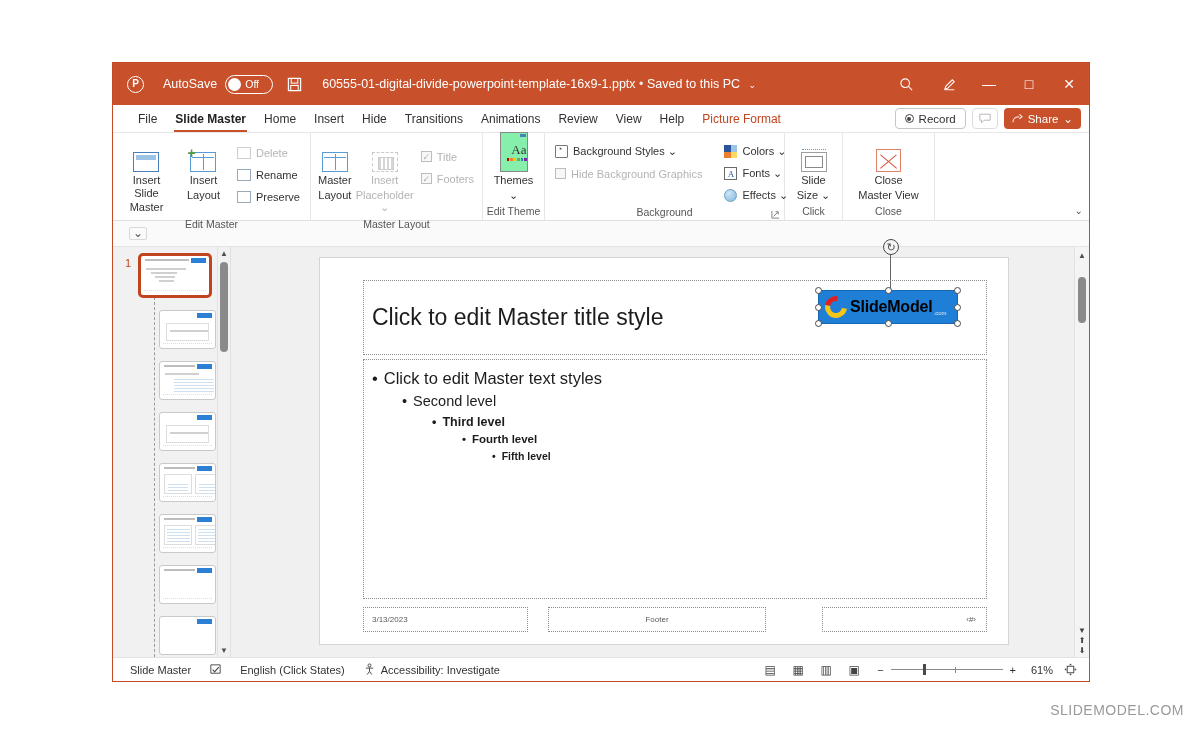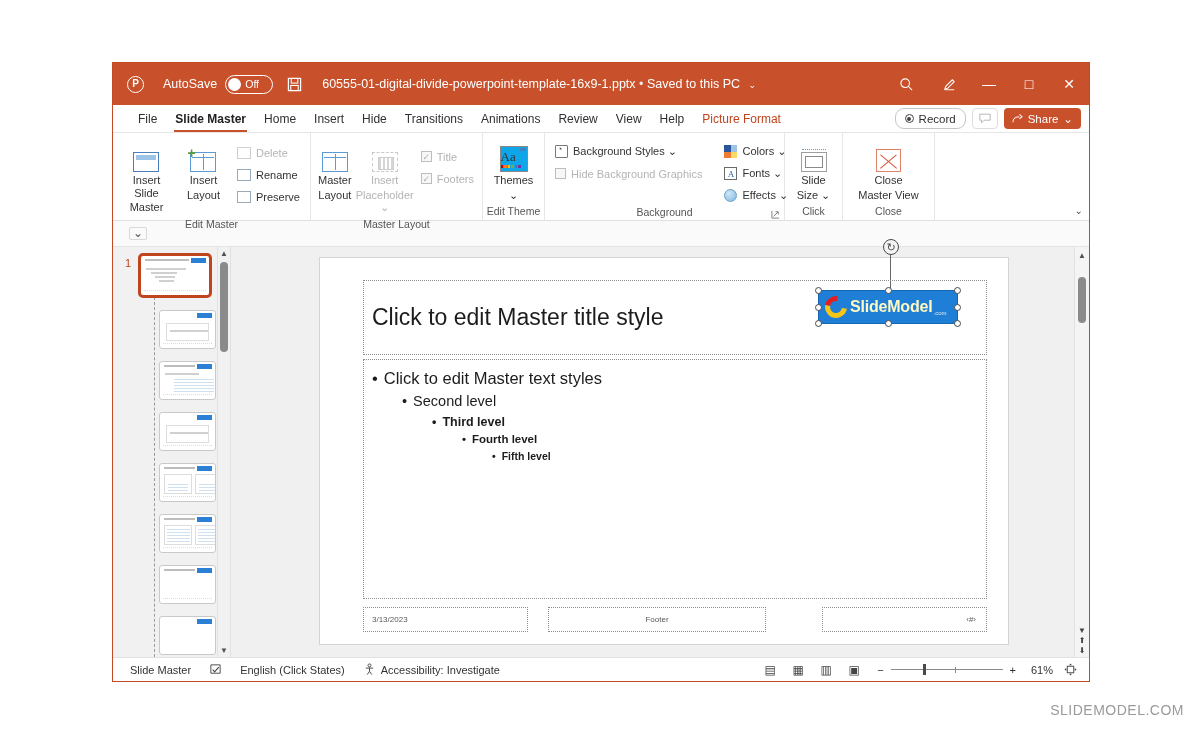--- a/index.html
+++ b/index.html
@@ -66,21 +66,21 @@
   }
   .tab { padding: 0 9px; height: 28px; line-height: 28px; position: relative; white-space: nowrap; }
   .tab.active { font-weight: bold; color: #222; }
   .tab.active::after {
     content: ""; position: absolute; left: 8px; right: 8px; bottom: 1px;
     height: 2px; background: #c8502a;
   }
   .tab.contextual { color: #c0451f; }
   .tabs-right { margin-left: auto; display: flex; align-items: center; gap: 6px; padding-right: 8px; }
   .record-btn {
-    border: 1px solid #c6c6c6; border-radius: 9px;
+    border: 1px solid #c6c6c6; border-radius: 4px;
     height: 21px; padding: 0 9px; font-size: 11.5px;
     display: flex; align-items: center; gap: 5px; background: #fff;
   }
   .rec-dot {
     width: 9px; height: 9px; border-radius: 50%;
     border: 1.5px solid #444; position: relative;
   }
   .rec-dot::after {
     content: ""; position: absolute; inset: 1.5px;
     border-radius: 50%; background: #444;
@@ -151,22 +151,22 @@
   .ic-mini { width: 14px; height: 12px; border: 1.2px solid #9ab; background: #fff; flex: none; }
   .ic-mini.gray { border-color: #cfcfcf; }
   .ic-ph { width: 26px; height: 20px; border: 1.3px dashed #c9c9c9; position: relative; background:#fff;}
   .ic-ph::after {
     content:""; position:absolute; left:5px; top:4px; width:14px; height:11px;
     background: repeating-linear-gradient(90deg,#d6d6d6 0 2px, #fff 2px 4px),
                 repeating-linear-gradient(0deg,#d6d6d6 0 2px, #fff 2px 4px);
     border: 1px solid #cdcdcd;
   }
   .ic-theme {
-    width: 28px; height: 26px; border: 1.3px solid #888; background: #0ea5e9;
-    display: flex; flex-direction: column; align-items: flex-start; justify-content: center;
+    width: 28px; height: 40px; border: 1.3px solid #888; background: #86efac;
+    display: flex; flex-direction: column; align-items: flex-end; justify-content: center;
     position: relative;
   }
   .ic-theme .aa { font-size: 13px; line-height: 1; font-family: "Liberation Serif", serif; }
   .ic-theme .dots {
     display: flex; gap: 1px; margin-top: 2px;
   }
   .ic-theme .dots i { width: 2.5px; height: 3px; display: block; }
   .ic-theme::after { content:""; position:absolute; right:1px; top:1px; width:6px; height:3px; background:#4a7ebb; }
   .ic-colors { width: 13px; height: 13px; flex: none; display: grid; grid-template-columns: 1fr 1fr; grid-template-rows: 1fr 1fr; }
   .ic-fonts {
@@ -291,21 +291,21 @@
     border: 1px solid #1668b0;
   }
   .logo-swoosh {
     width: 22px; height: 22px; margin-left: 6px; position: relative; flex: none;
   }
   .logo-swoosh .ring {
     position: absolute; inset: 0; border-radius: 50%;
     border: 5px solid #f5c518; border-top-color: #e02020; border-right-color: transparent;
     transform: rotate(-35deg);
   }
-  .logo-text { color: #fef9c3; font-weight: bold; font-size: 16px; margin-left: 3px; letter-spacing: -0.2px; }
+  .logo-text { color: #000000; font-weight: bold; font-size: 16px; margin-left: 3px; letter-spacing: -0.2px; }
   .logo-dotcom { color: #dfe9f5; font-size: 6px; align-self: flex-end; margin-bottom: 7px; margin-left: 1px; }
   .handle {
     position: absolute; width: 7px; height: 7px; background: #fff;
     border: 1.2px solid #4a4a4a; border-radius: 50%;
   }
   .rot-handle {
     position: absolute; left: 563px; top: -19px; width: 16px; height: 16px;
     border: 1.5px solid #4a4a4a; border-radius: 50%;
     display: flex; align-items: center; justify-content: center;
     font-size: 11px; color: #4a4a4a; background: #f4f4f4;

